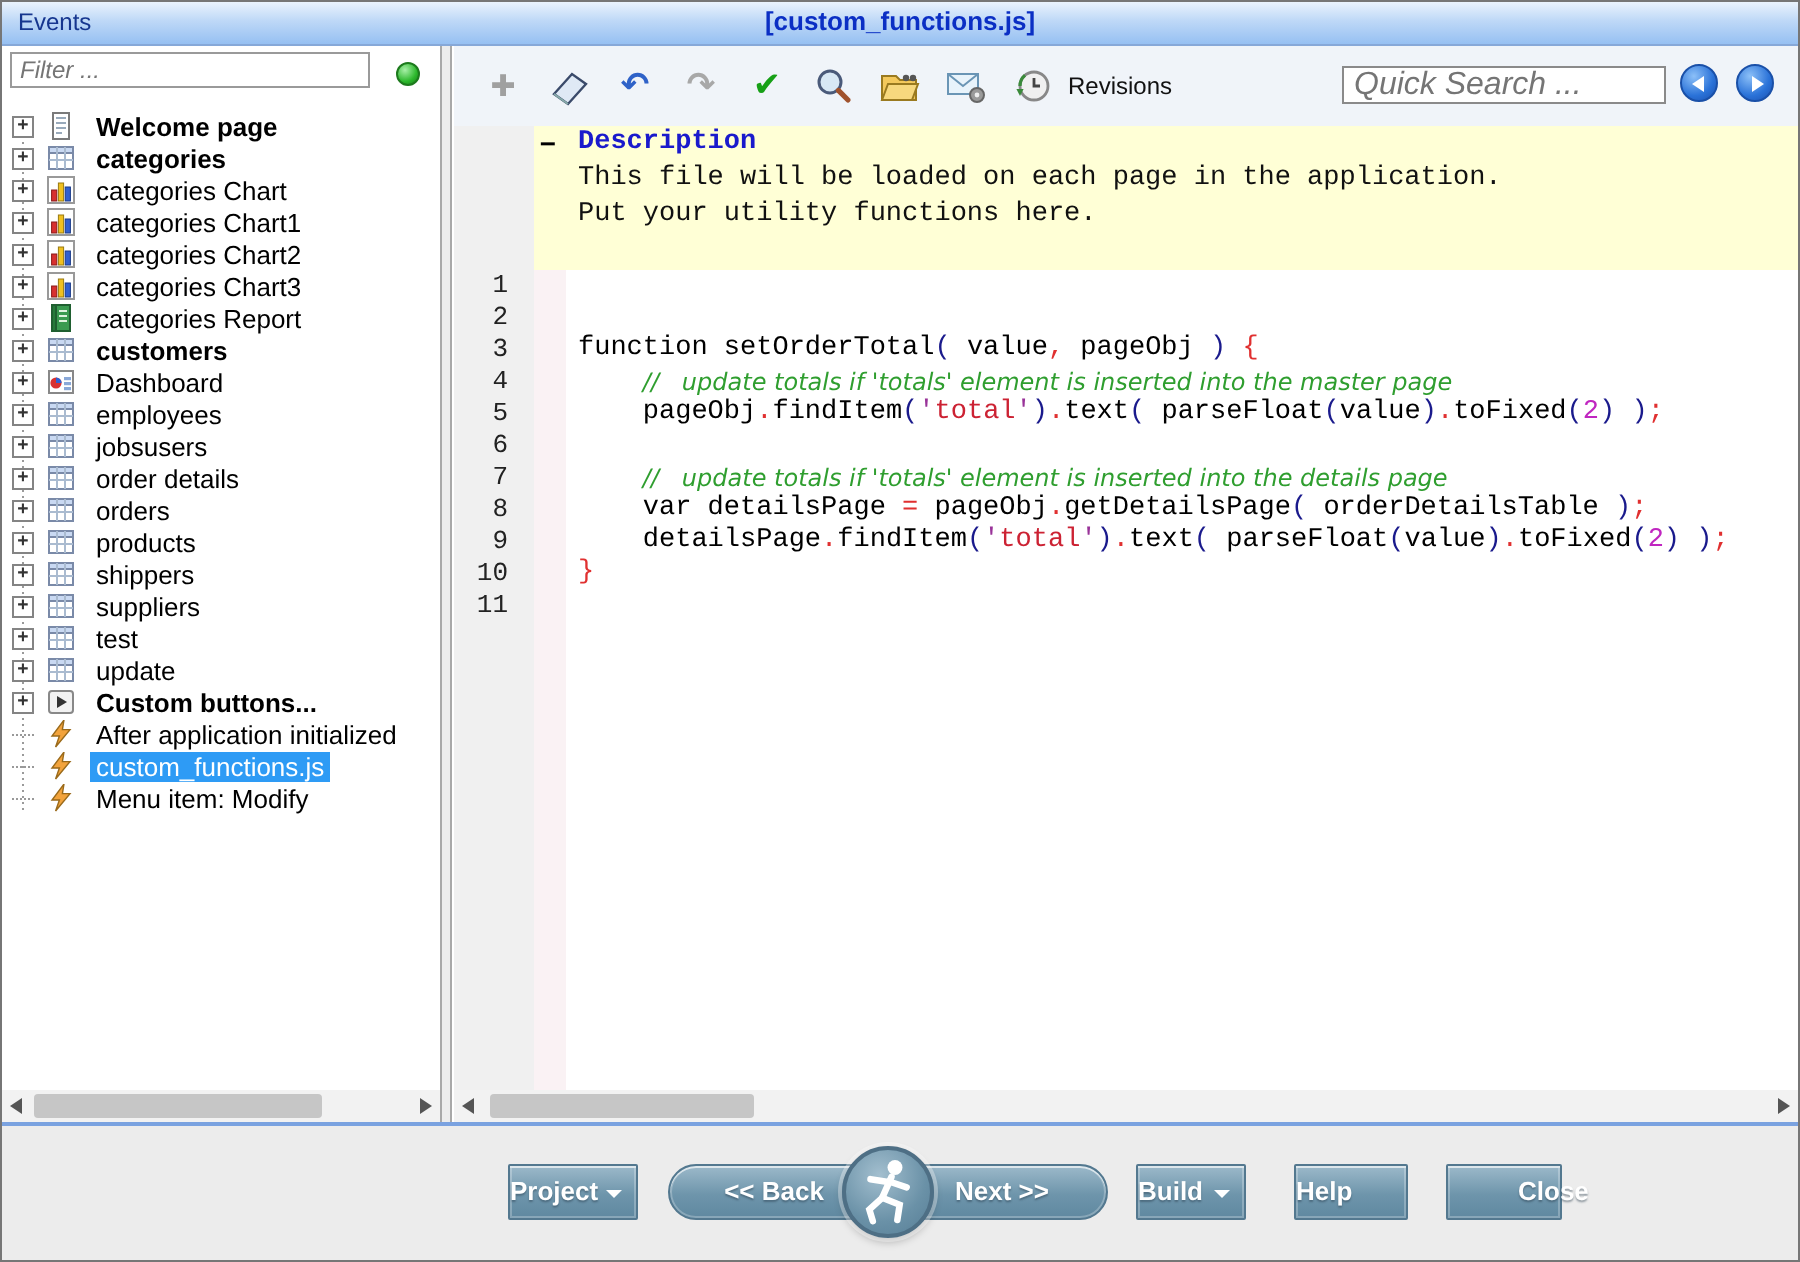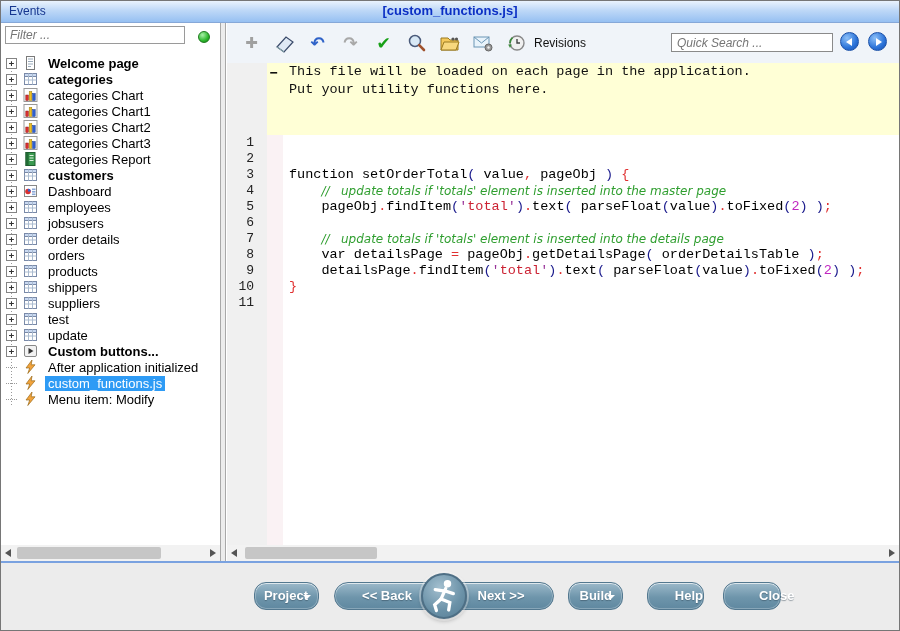--- a/index.html
+++ b/index.html
@@ -35,21 +35,21 @@
   .splitter{position:absolute;top:22px;left:219px;width:6px;bottom:69px;background:#ececec;
     border-left:1px solid #a8a8a8;border-right:1px solid #a8a8a8;box-sizing:border-box;cursor:col-resize;}
 
   
   .rightpanel{position:absolute;top:22px;left:226px;right:0;bottom:69px;background:#fff;}
   .toolbar{position:absolute;top:0;left:0;right:0;height:40px;background:#f0f4f9;display:flex;align-items:center;padding-left:8px;}
   .tbi{width:33px;height:26px;display:flex;align-items:center;justify-content:center;cursor:pointer;flex:none;}
   .tbi .uni{font-family:"DejaVu Sans",sans-serif;font-weight:bold;}
   .rev-label{font-size:12px;color:#111;margin-left:2px;cursor:pointer;}
   .qsearch{position:absolute;right:66px;top:10px;width:162px;height:19px;border:1px solid #8a8a8a;
-    font-style:italic;font-size:12px;color:#000000;padding:0 5px;box-sizing:border-box;outline:none;}
+    font-style:italic;font-size:16px;color:#000000;padding:0 5px;box-sizing:border-box;outline:none;}
   .navbtn{position:absolute;top:9px;width:19px;height:19px;border-radius:50%;cursor:pointer;
     background:radial-gradient(circle at 35% 30%,#8cc0f8,#2a72d8 60%,#1a4fae);border:1px solid #1a50a8;box-sizing:border-box;}
   .navbtn.prev{right:40px;} .navbtn.next{right:12px;}
   .navbtn .tri{position:absolute;top:5px;width:0;height:0;border-top:4px solid transparent;border-bottom:4px solid transparent;}
   .navbtn.prev .tri{left:5px;border-right:6px solid #fff;}
   .navbtn.next .tri{left:7px;border-left:6px solid #fff;}
 
   
   .editor{position:absolute;top:40px;left:0;right:0;bottom:16px;overflow:hidden;cursor:text;
     font-family:"Liberation Mono","DejaVu Sans Mono",monospace;font-size:13.5px;
@@ -69,24 +69,24 @@
   .hscroll{position:absolute;bottom:0;left:0;right:0;height:16px;background:#f2f2f2;}
   .sarrow{position:absolute;top:4px;width:8px;height:8px;cursor:pointer;}
   .sarrow.l{left:4px;border-top:4px solid transparent;border-bottom:4px solid transparent;border-right:6px solid #555;width:0;height:0;}
   .sarrow.r{right:4px;border-top:4px solid transparent;border-bottom:4px solid transparent;border-left:6px solid #555;width:0;height:0;}
   .sthumb{position:absolute;top:2px;height:12px;background:#c6c6c6;border-radius:2px;cursor:grab;}
 
   .bottomline{position:absolute;left:0;right:0;bottom:67px;height:2px;background:#7aa2e0;}
 
   
   .footer{position:absolute;left:0;right:0;bottom:0;height:67px;background:#ececec;}
-  .btn{position:absolute;top:19px;height:28px;border-radius:12px;box-sizing:border-box;cursor:pointer;
+  .btn{position:absolute;top:19px;height:28px;border-radius:1px;box-sizing:border-box;cursor:pointer;
     background:linear-gradient(#9cb9ca,#6e95ab 55%,#5f88a0);border:1px solid #53788f;
     box-shadow:inset 0 1px 0 rgba(255,255,255,.55), inset 0 0 0 1px rgba(255,255,255,.25);
-    color:#fff;font-weight:bold;font-size:13px;text-align:right;line-height:26px;text-shadow:0 1px 1px rgba(40,60,75,.45);}
+    color:#fff;font-weight:bold;font-size:13px;text-align:left;line-height:26px;text-shadow:0 1px 1px rgba(40,60,75,.45);}
   .caret{position:absolute;right:7px;top:12px;width:0;height:0;border-left:4px solid transparent;border-right:4px solid transparent;border-top:4px solid #fff;}
   .btn-project{left:253px;width:65px;padding-right:10px;}
   .btn-build{left:567px;width:55px;padding-right:10px;}
   .btn-help{left:646px;width:57px;}
   .btn-close{left:722px;width:58px;padding-left:35px;}
   .pill{position:absolute;left:333px;top:19px;width:220px;height:28px;border-radius:14px;box-sizing:border-box;
     background:linear-gradient(#9cb9ca,#6e95ab 55%,#5f88a0);border:1px solid #53788f;
     box-shadow:inset 0 1px 0 rgba(255,255,255,.55), inset 0 0 0 1px rgba(255,255,255,.25);}
   .pill .half{position:absolute;top:0;height:28px;line-height:26px;color:#fff;font-weight:bold;font-size:13px;
     text-align:center;cursor:pointer;text-shadow:0 1px 1px rgba(40,60,75,.45);}
@@ -448,20 +448,21 @@
           <span class="tri"></span>
         </span>
       <span class="navbtn next">
           <span class="tri"></span>
         </span>
     </div>
 
     <div class="editor">
       <div class="desc">
         <span class="fold-toggle">−</span>
+        <div class="desc-title">Description</div>
         <div class="desc-line">This file will be loaded on each page in the application.</div>
         <div class="desc-line">Put your utility functions here.</div>
       </div>
       <div id="code-lines">
           <div class="cline"><span class="lnum">1</span><span class="ccode"></span></div>
           <div class="cline"><span class="lnum">2</span><span class="ccode"></span></div>
           <div class="cline"><span class="lnum">3</span><span class="ccode"><span class="tk-p">function setOrderTotal</span><span class="tk-n">( </span><span class="tk-p">value</span><span class="tk-r">,</span><span class="tk-p"> pageObj </span><span class="tk-n">) </span><span class="tk-r">{</span></span></div>
           <div class="cline"><span class="lnum">4</span><span class="ccode"><span class="tk-p">    </span><span class="tk-c">//   update totals if 'totals' element is inserted into the master page</span></span></div>
           <div class="cline"><span class="lnum">5</span><span class="ccode"><span class="tk-p">    pageObj</span><span class="tk-r">.</span><span class="tk-p">findItem</span><span class="tk-n">(</span><span class="tk-q">'</span><span class="tk-s">total</span><span class="tk-q">'</span><span class="tk-n">)</span><span class="tk-r">.</span><span class="tk-p">text</span><span class="tk-n">( </span><span class="tk-p">parseFloat</span><span class="tk-n">(</span><span class="tk-p">value</span><span class="tk-n">)</span><span class="tk-r">.</span><span class="tk-p">toFixed</span><span class="tk-n">(</span><span class="tk-m">2</span><span class="tk-n">)</span><span class="tk-p"> </span><span class="tk-n">)</span><span class="tk-r">;</span></span></div>
           <div class="cline"><span class="lnum">6</span><span class="ccode"></span></div>

